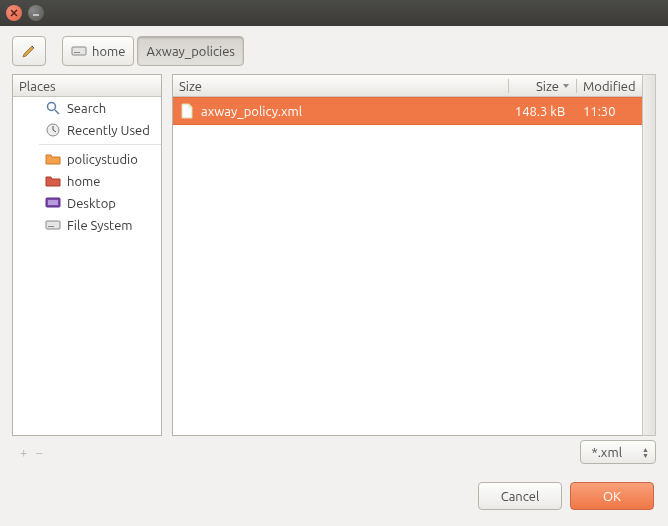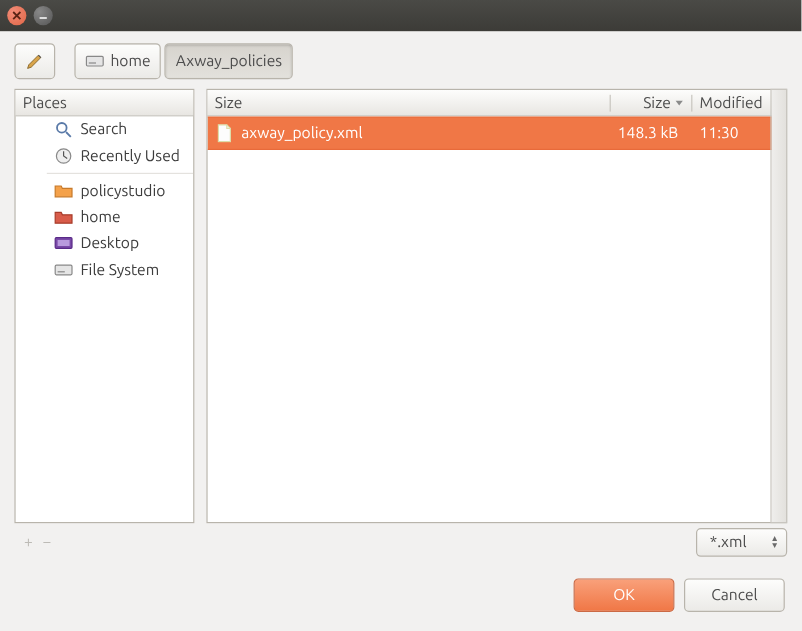--- a/index.html
+++ b/index.html
@@ -177,19 +177,19 @@
   <div class="filter">
     <span>*.xml</span>
     <div class="spinner">
         <div>▲</div>
         <div>▼</div>
       </div>
   </div>
 </div>
 
 <div class="footer">
+  <div class="btn">
+    <span>Cancel</span>
+  </div>
   <div class="btn primary">
     <span>OK</span>
-  </div>
-  <div class="btn">
-    <span>Cancel</span>
   </div>
 </div>
 
 </body></html>

